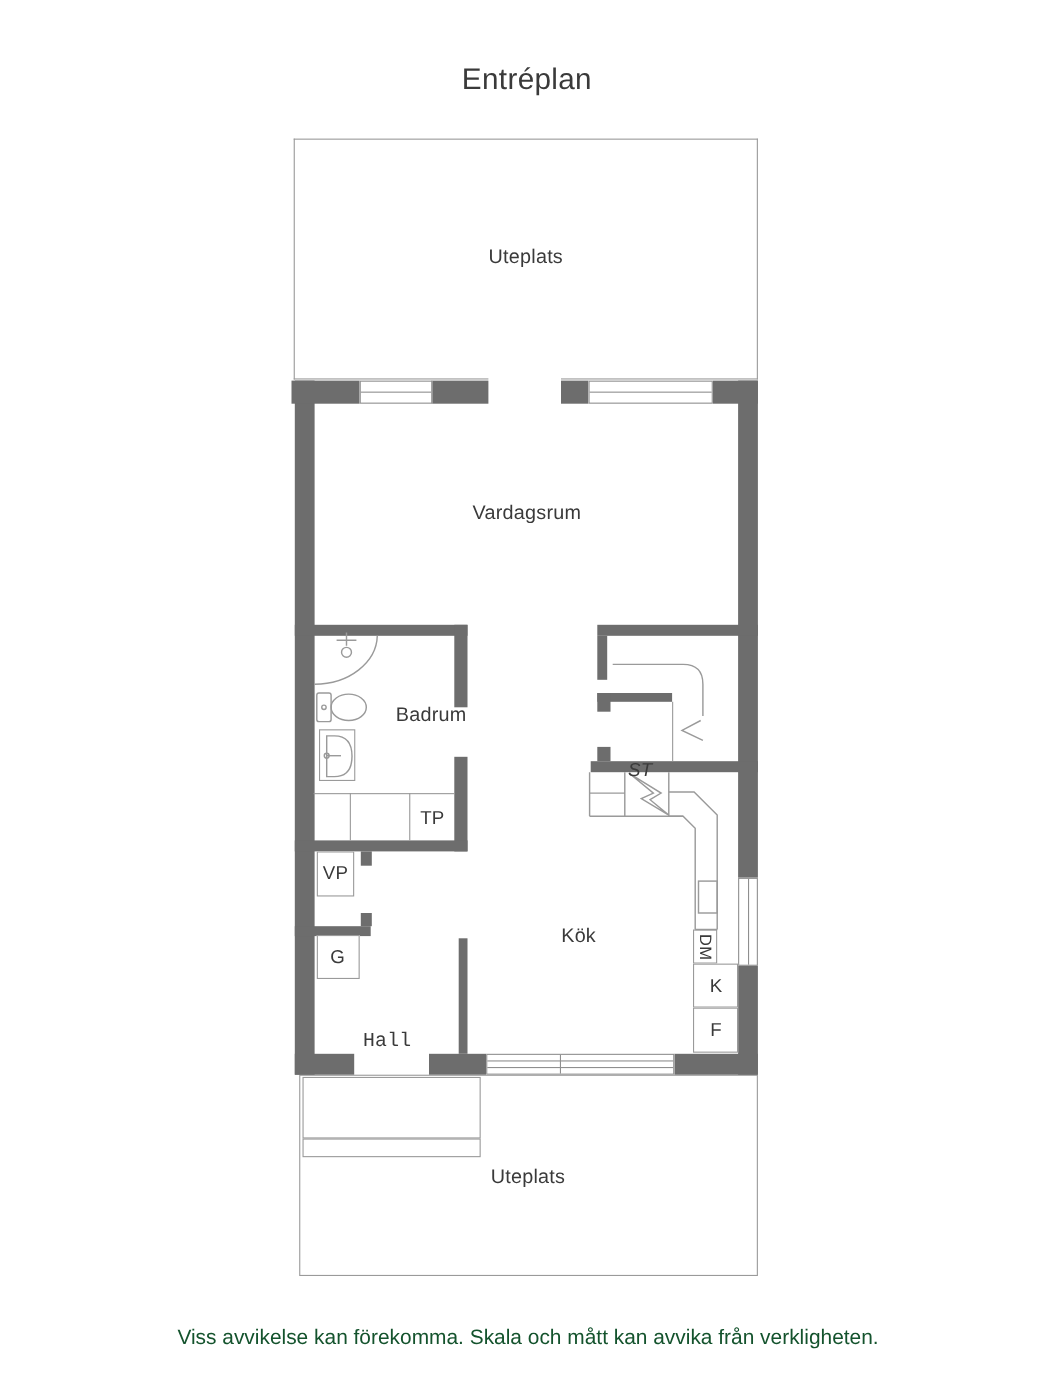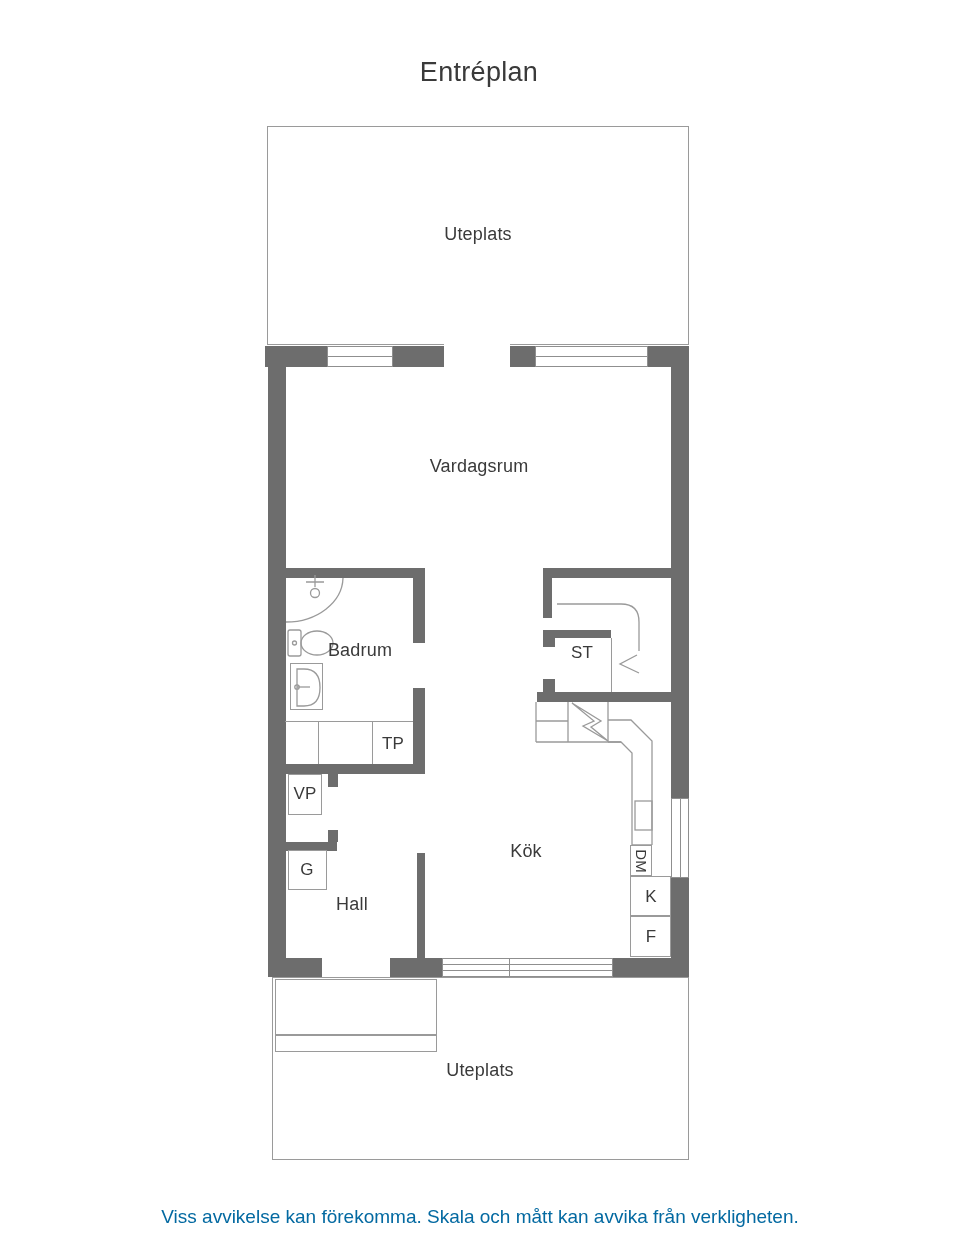--- a/index.html
+++ b/index.html
@@ -21,21 +21,21 @@
     white-space:nowrap;font-size:18px;letter-spacing:0.2px;
   }
   .lbl.small{font-size:17px;}
   .lbl.rot{transform:translate(-50%,-50%) rotate(90deg);font-size:15px;}
   .title{
     position:absolute;left:479px;top:72px;transform:translate(-50%,-50%);
     font-size:27px;letter-spacing:0.3px;white-space:nowrap;
   }
   .footer{
     position:absolute;left:480px;top:1217px;transform:translate(-50%,-50%);
-    font-size:19px;white-space:nowrap;color:#0369a1;
+    font-size:19px;white-space:nowrap;color:#14532d;
   }
   svg.fixtures{position:absolute;left:0;top:0;}
 </style>
 </head>
 <body>
 
 <div class="plan">
 
   <div class="title">Entréplan</div>
 
@@ -133,26 +133,26 @@
 
       <g>
         <path d="M608,720 H631 L652,741 V845 M608,742 H621 L632,753 V845 M632,845 H652"></path>
         <rect x="635" y="801" width="17" height="29"></rect>
       </g>
     </g>
   </svg>
 
   <div class="lbl" style="left:478px;top:234px;">Uteplats</div>
   <div class="lbl" style="left:479px;top:466px;">Vardagsrum</div>
-  <div class="lbl" style="left:360px;top:650px;">Badrum</div>
-  <div class="lbl small" style="left:582px;top:653px;">ST</div>
+  <div class="lbl" style="left:392px;top:650px;">Badrum</div>
+  <div class="lbl small" style="left:582px;top:700px;font-style:italic;">ST</div>
   <div class="lbl small" style="left:393px;top:744px;">TP</div>
   <div class="lbl small" style="left:305px;top:794px;">VP</div>
   <div class="lbl small" style="left:307px;top:870px;">G</div>
-  <div class="lbl" style="left:352px;top:904px;">Hall</div>
+  <div class="lbl" style="left:352px;top:947px;font-family:Liberation Mono, monospace;">Hall</div>
   <div class="lbl" style="left:526px;top:851px;">Kök</div>
   <div class="lbl rot" style="left:641px;top:861px;">DM</div>
   <div class="lbl small" style="left:651px;top:897px;">K</div>
   <div class="lbl small" style="left:651px;top:937px;">F</div>
   <div class="lbl" style="left:480px;top:1070px;">Uteplats</div>
 
   <div class="footer">Viss avvikelse kan förekomma. Skala och mått kan avvika från verkligheten.</div>
 </div>
 
 </body></html>

